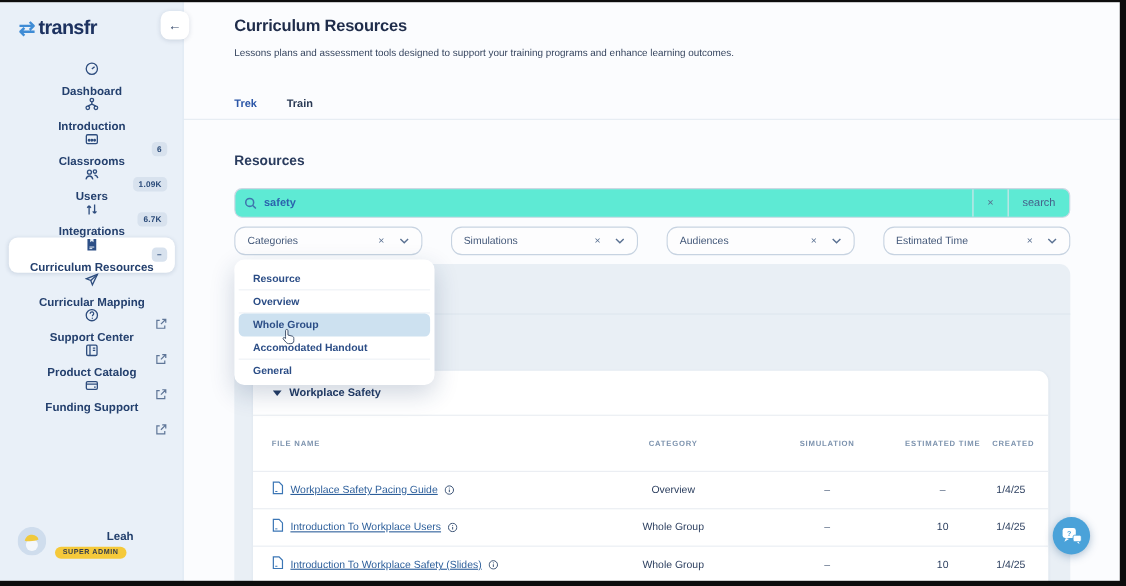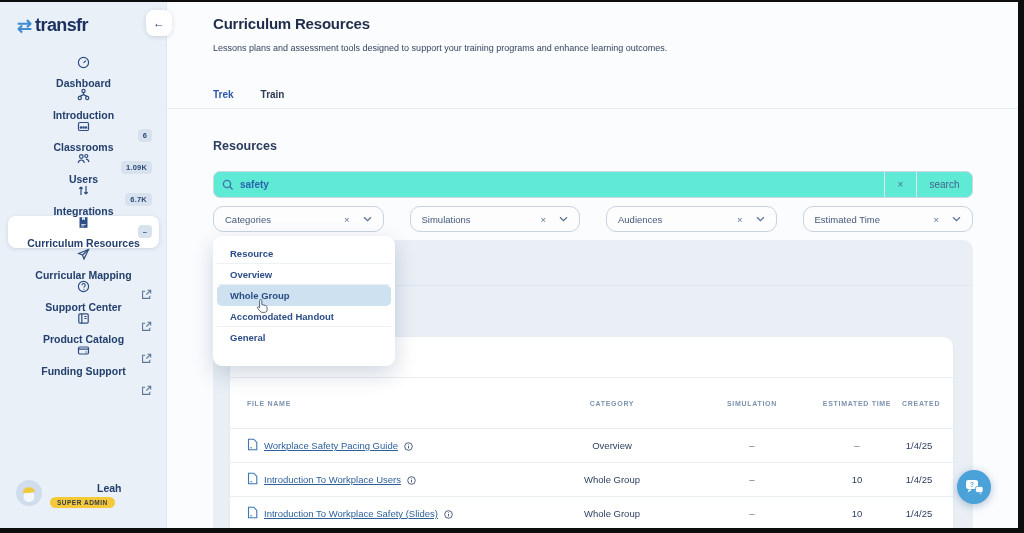--- a/index.html
+++ b/index.html
@@ -110,21 +110,21 @@
   .right { text-align:center; }
   .trow { height:33px; }
   .td { font-size:9.5px; color:#2c3f5f; }
   .file-cell { display:flex; align-items:center; gap:6px; }
   .file-link { color:#2d5f9b; text-decoration:underline; font-size:9.5px; cursor:pointer; }
   .dash { color:#5a6b85; }
 
   
   .dropdown {
     position:absolute; left:46px; top:234px; width:182px; background:#fff;
-    border-radius:9px; box-shadow:0 8px 22px rgba(25,55,100,.20); padding:7px 0 18px;
+    border-radius:9px; box-shadow:0 8px 22px rgba(25,55,100,.20); padding:7px 0 2px;
     z-index:10;
   }
   .dd-item {
     height:21px; display:flex; align-items:center; margin:0 4px; padding:0 13px;
     font-size:9.5px; font-weight:600; color:#2b4d86; cursor:pointer;
   }
   .dd-item.bordered { border-bottom:1px solid #edf1f6; }
   .dd-item.highlight { background:#cde1f0; border-radius:5px; }
 
   .cursor-hand { position:absolute; left:88px; top:296px; z-index:12; pointer-events:none; }

